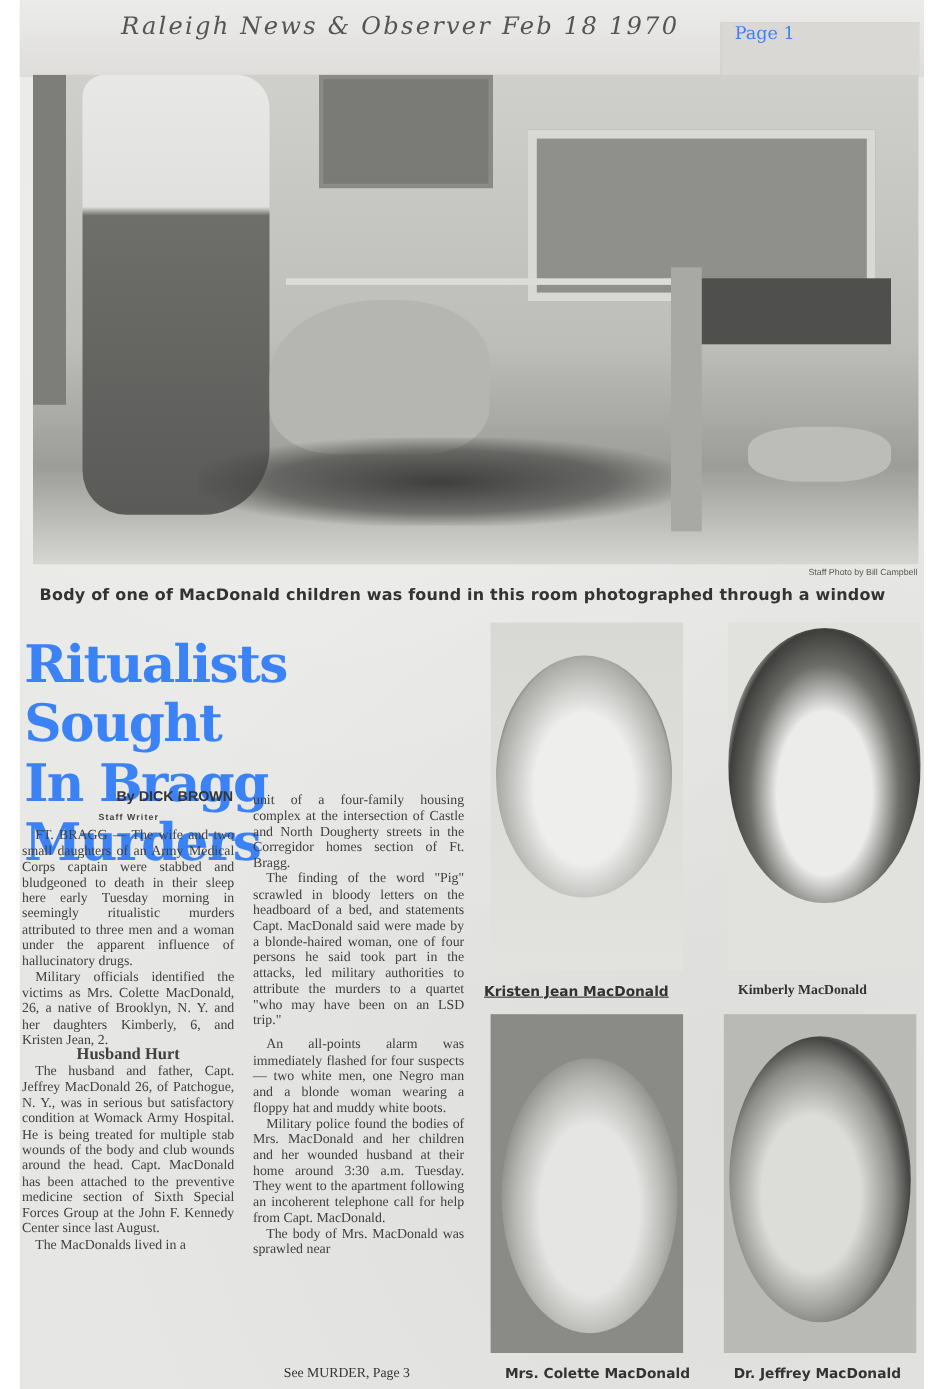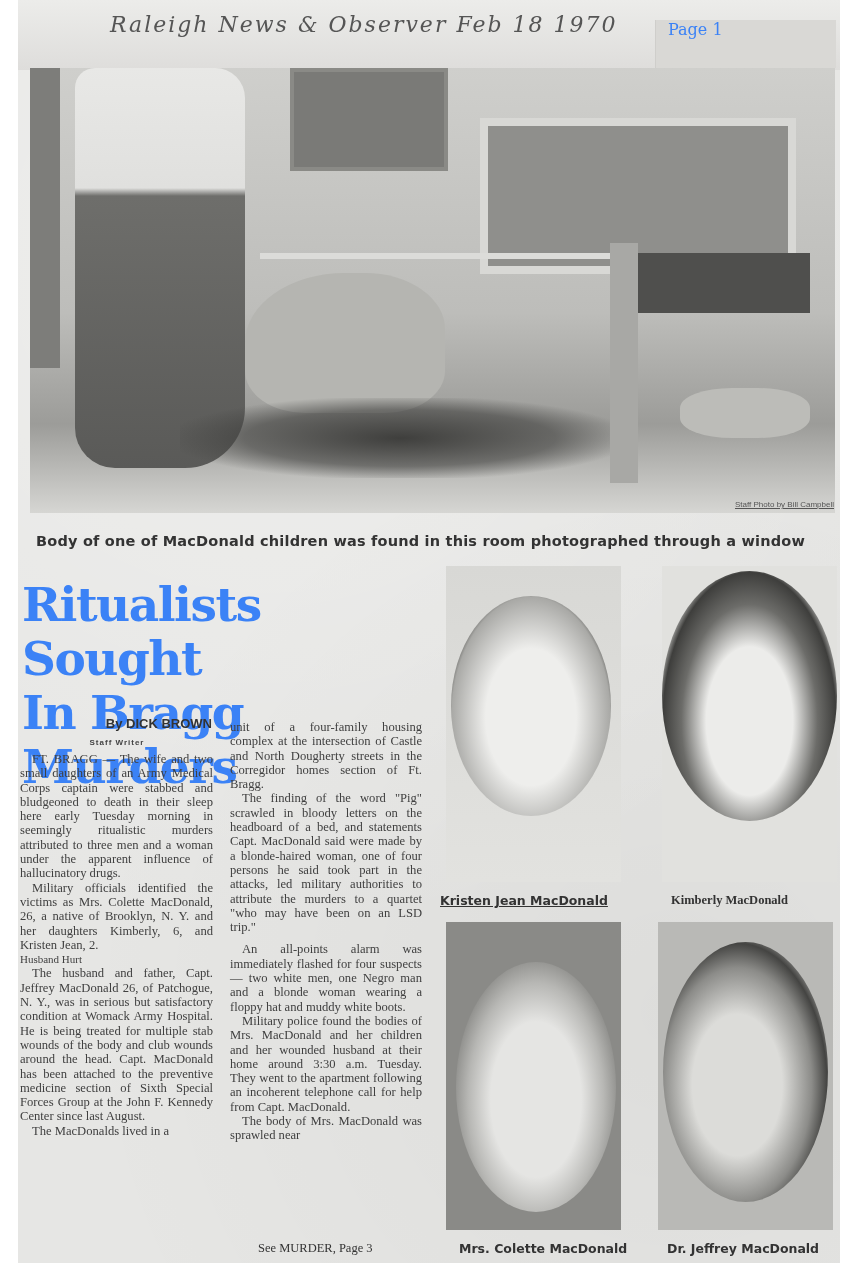--- a/index.html
+++ b/index.html
@@ -45,22 +45,22 @@
     background: #8f8f8c; border: 8px solid #d8d8d5; }
   .mp-shelf-line { position:absolute; left:230px; top:185px; width:350px; height:6px; background:#dcdcd9; }
   .mp-horse { position:absolute; left:215px; top:205px; width:200px; height:140px;
     background:#b5b5b1; border-radius: 50% 40% 30% 30%; }
   .mp-chair { position:absolute; left:580px; top:175px; width:28px; height:240px; background:#a8a8a5; }
   .mp-chair-back { position:absolute; left:600px; top:185px; width:180px; height:60px; background:#4f4f4d; }
   .mp-floor-shadow { position:absolute; left:150px; top:330px; width:440px; height:80px;
     background: radial-gradient(ellipse at center, #3f3f3d 0%, rgba(63,63,61,0.6) 50%, rgba(0,0,0,0) 75%); }
   .mp-rug { position:absolute; left:650px; top:320px; width:130px; height:50px; background:#bcbcb8; border-radius: 40%; }
   .photo-credit {
-    position: absolute; right: 26px; top: 500px;
-    font-family: "Liberation Sans", sans-serif; font-size: 8px; color: #555; text-decoration: underline;
+    position: absolute; right: 26px; top: 516px;
+    font-family: "Liberation Sans", sans-serif; font-size: 8px; color: #555;
   }
   .photo-caption {
     position: absolute; left: 36px; top: 533px;
     font-family: "DejaVu Sans", sans-serif; font-weight: bold; font-size: 14.5px; color: #333;
     letter-spacing: 0.2px;
   }
   .headline {
     position: absolute; left: 22px; top: 578px; width: 410px;
     font-family: "DejaVu Serif", serif; font-weight: bold; font-size: 47px;
     line-height: 54px; color: #3b82f6; letter-spacing: -1.5px;
@@ -75,22 +75,22 @@
     letter-spacing: 1px;
   }
   .col {
     position: absolute; font-family: "Liberation Serif", serif; font-size: 12.6px;
     line-height: 14.3px; color: #404040; text-align: justify;
   }
   .col p { margin: 0; text-indent: 12px; }
   .col1 { left: 20px; top: 752px; width: 193px; }
   .col2 { left: 230px; top: 720px; width: 192px; }
   .subhead {
-    font-family: "Liberation Serif", serif; font-weight: normal; font-size: 11px;
-    text-align: left; margin: 9px 0 8px 0; text-indent: 0 !important;
+    font-family: "Liberation Serif", serif; font-weight: bold; font-size: 15px;
+    text-align: center; margin: 9px 0 8px 0; text-indent: 0 !important;
   }
   .jump {
     position: absolute; left: 258px; top: 1241px;
     font-family: "Liberation Serif", serif; font-size: 12.5px; color: #333;
   }
   .portrait {
     position: absolute; overflow: hidden; background: #cfcfcc;
   }
   .face { position:absolute; border-radius: 50%; }
   .p1 { left: 446px; top: 566px; width: 175px; height: 316px; background: linear-gradient(#d8d8d5, #e2e2df); }

